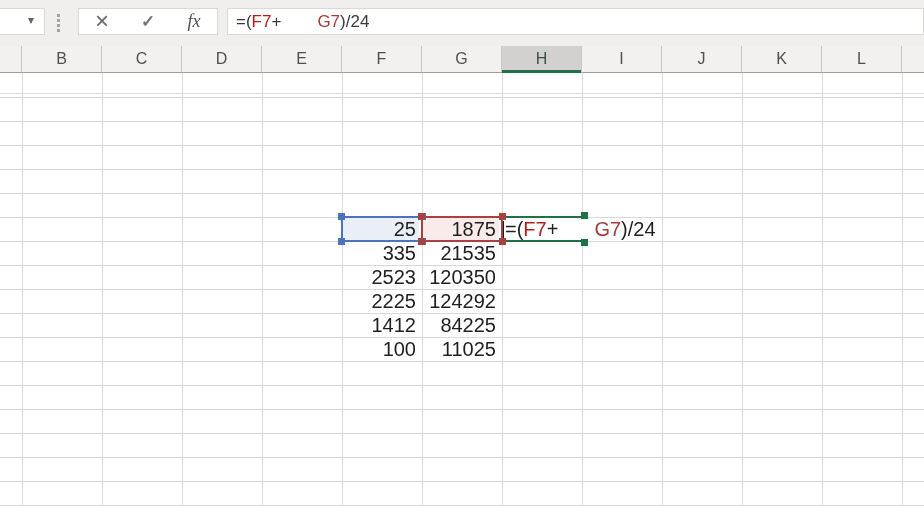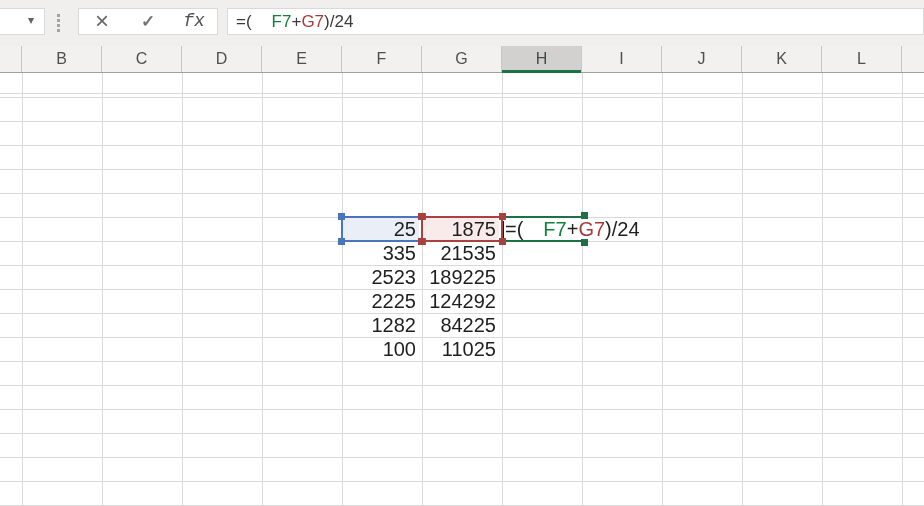--- a/index.html
+++ b/index.html
@@ -10,26 +10,26 @@
   .toolbar { position:absolute; left:0; top:0; width:924px; height:46px; background:#f1efed; }
   .namebox { position:absolute; left:-30px; top:8px; width:75px; height:27px; background:#fff; border:1px solid #dbd9d7; }
   .nb-arrow { position:absolute; right:10px; top:4px; font-size:12px; color:#636363; }
   .drag-dots { position:absolute; left:57px; top:14px; width:3px; height:18px;
                background:repeating-linear-gradient(to bottom,#a5a3a1 0 3px,transparent 3px 5px); }
   .fb-buttons { position:absolute; left:78px; top:8px; width:140px; height:27px; background:#fff;
                 border:1px solid #dbd9d7; display:flex; }
   .fb-btn { flex:1; text-align:center; line-height:25px; color:#6a6a6a; cursor:default; }
   .fb-btn.cancel { font-size:24px; line-height:23px; }
   .fb-btn.enter  { font-size:17px; font-weight:bold; color:#757575; }
-  .fb-btn.fx  { font-family:Liberation Mono, monospace; font-style:italic; font-size:18px; color:#4f4f4f; }
+  .fb-btn.fx  { font-family:Liberation Serif, serif; font-style:italic; font-size:18px; color:#4f4f4f; }
   .formula-field { position:absolute; left:227px; top:8px; width:697px; height:27px; background:#fff;
                    border:1px solid #dbd9d7; padding-left:8px; line-height:25px; font-size:17px;
                    color:#3a3a3a; white-space:nowrap; }
-  .ref1 { color:#15803d;margin-left:20px; }
-  .ref2 { color:#a33d3a; }
+  .ref1 { color:#b91c1c; }
+  .ref2 { color:#a33d3a;margin-left:36px; }
 
   
   .col-headers { position:absolute; left:0; top:46px; width:924px; height:27px; background:#f2f1f0;
                  border-bottom:1px solid #a1a09e; display:flex; }
   .ch { width:80px; height:26px; line-height:26px; text-align:center; font-size:16px; color:#4f4f4f;
         border-right:1px solid #c8c7c5; }
   .ch.sliver { width:22px; }
   .ch.last { flex:1; border-right:none; }
   .ch.selected { position:relative; background:#d3d1d0; color:#3d4f45; }
   .ch.selected::after { content:""; position:absolute; left:0; right:0; bottom:-1px; height:3px; background:#1e7145; }
@@ -103,24 +103,24 @@
     <div class="ch last"></div>
   </div>
 
   <div class="grid">
 
     <div class="cell cf r0 fill-blue">25</div>
     <div class="cell cg r0 fill-pink">1875</div>
     <div class="cell cf r1">335</div>
     <div class="cell cg r1">21535</div>
     <div class="cell cf r2">2523</div>
-    <div class="cell cg r2">189225</div>
+    <div class="cell cg r2">120350</div>
     <div class="cell cf r3">2225</div>
     <div class="cell cg r3">124292</div>
-    <div class="cell cf r4">1282</div>
+    <div class="cell cf r4">1412</div>
     <div class="cell cg r4">84225</div>
     <div class="cell cf r5">100</div>
     <div class="cell cg r5">11025</div>
 
     <div class="editbox">
       <span class="ghandle g-tr"></span>
       <span class="ghandle g-br"></span>
       <span class="caret"></span>
       <div class="edit-text">
         <span>=(</span><span class="ref1">F7</span><span>+</span><span class="ref2">G7</span><span>)/24</span>

